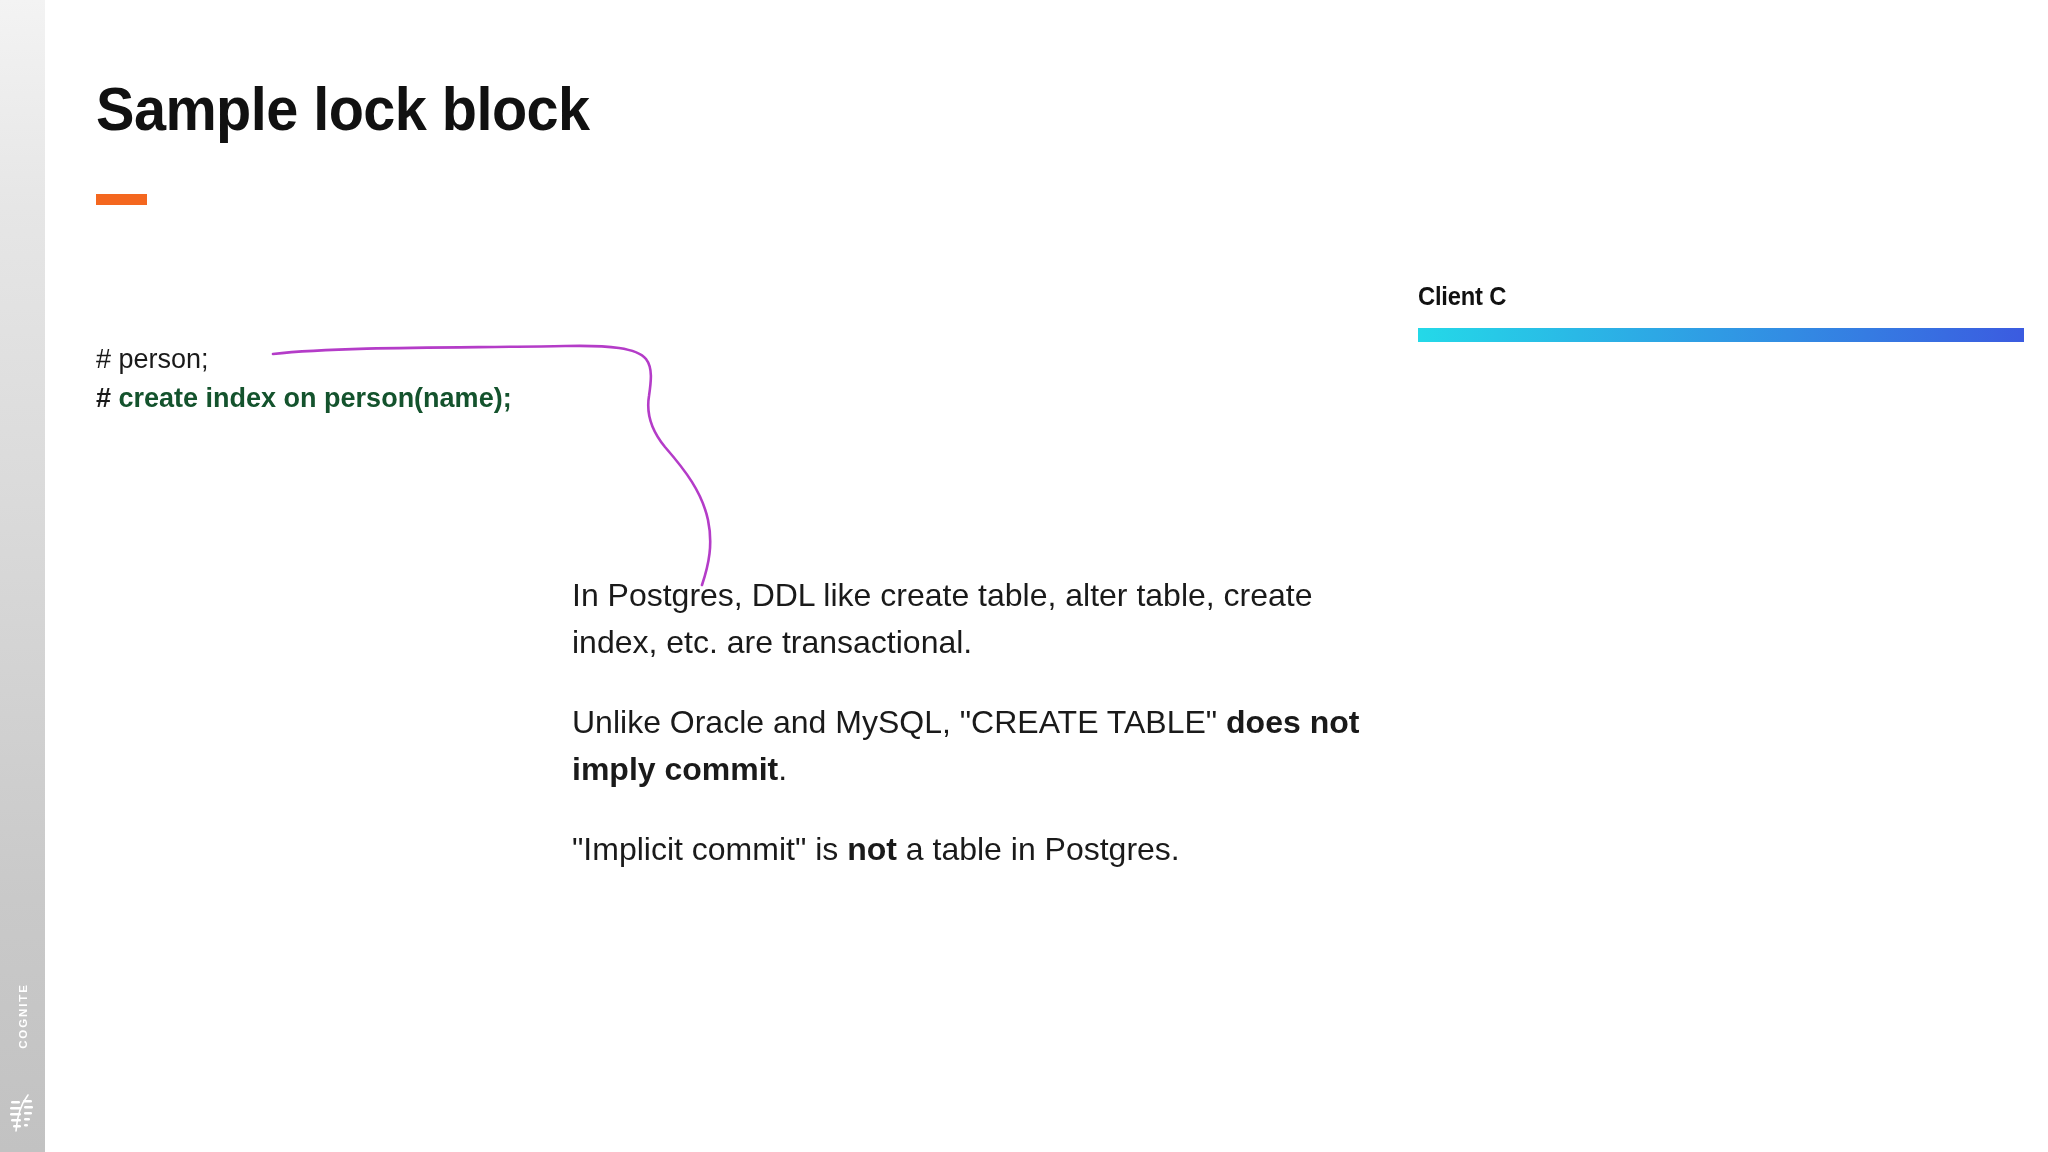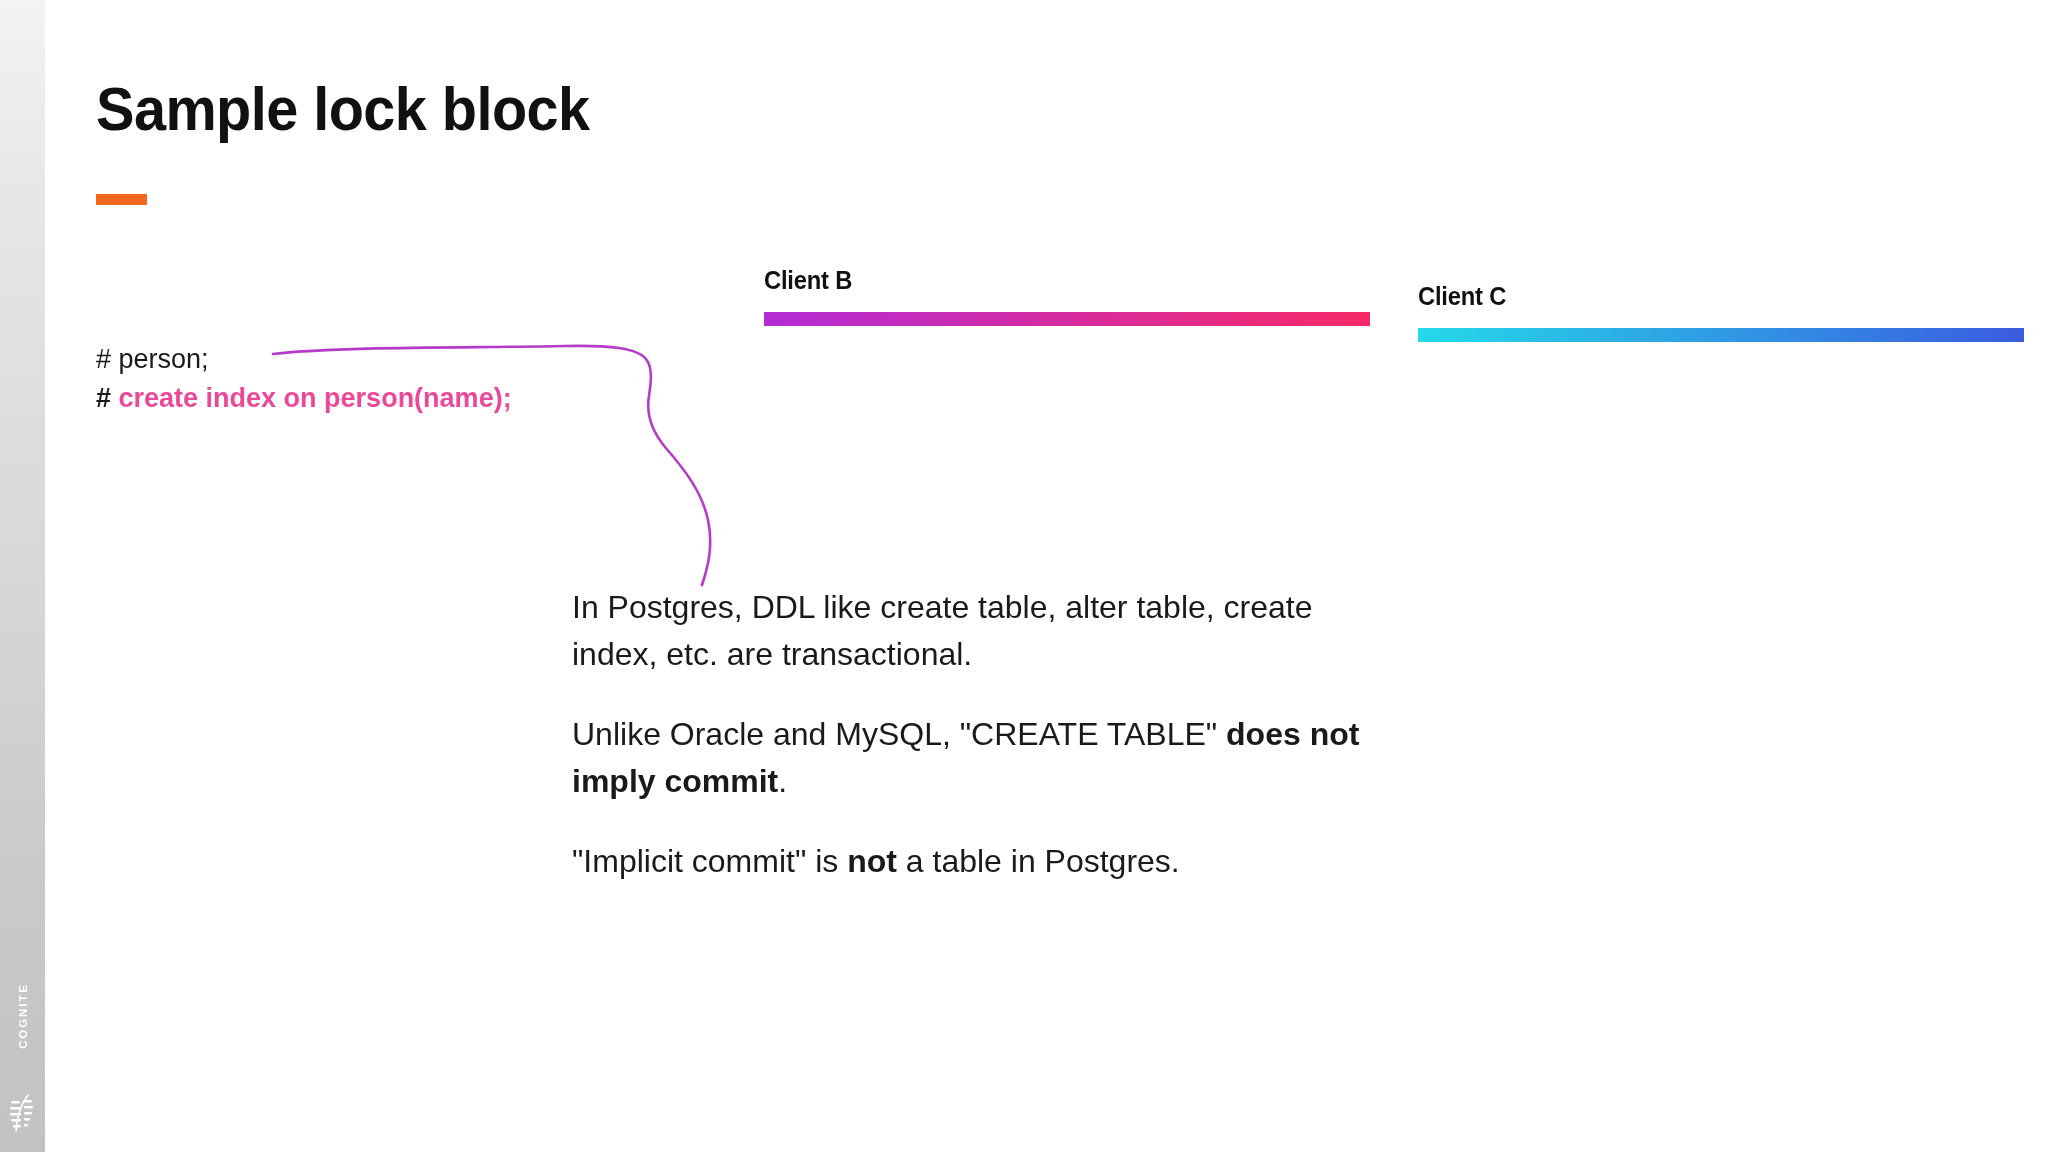--- a/index.html
+++ b/index.html
@@ -110,21 +110,21 @@
     width: 620px;
     font-size: 27px;
     line-height: 39px;
     color: #1a1a1a;
     font-family: "Liberation Sans", sans-serif;
     white-space: nowrap;
   }
   .console-line { display: block; }
   .console-prompt { color: #1a1a1a; }
   .console-line.highlight { font-weight: bold; }
-  .console-line.highlight .console-sql { color: #ec4899; }
+  .console-line.highlight .console-sql { color: #14532d; }
 
   
   #annotation-curve {
     position: absolute;
     left: 0;
     top: 0;
     width: 2003px;
     height: 1152px;
     pointer-events: none;
   }
@@ -132,21 +132,21 @@
   #callout-text {
     position: absolute;
     left: 527px;
     top: 572px;
     width: 830px;
     font-size: 32px;
     line-height: 47px;
     color: #1a1a1a;
     font-family: "Liberation Sans", sans-serif;
   }
-  #callout-text p { margin: 12px 0 33px 0; }
+  #callout-text p { margin: 0 0 33px 0; }
   #callout-text p:last-child { margin-bottom: 0; }
   #callout-text b { font-weight: bold; }
 </style>
 </head>
 <body>
 
 <div id="brand-rail">
   <div id="brand-rail-wordmark">COGNITE</div>
   <svg id="brand-rail-logo" viewBox="0 0 32 42" xmlns="http://www.w3.org/2000/svg">
     <g fill="#ffffff">
@@ -164,24 +164,20 @@
     <path d="M21 3 C14 12, 10 24, 9 39" stroke="#ffffff" stroke-width="1.6" fill="none" stroke-linecap="round"></path>
   </svg>
 </div>
 
 <div id="slide">
 
   <div id="page-title">Sample lock block</div>
   <div id="title-accent-bar" style="background: rgb(244, 103, 31);"></div>
 
 
-  <div class="client-col" id="client-col-b">
-    <div class="client-label">Client B</div>
-    <div class="client-bar" style="background: linear-gradient(to right, rgb(179, 44, 214) 0%, rgb(247, 42, 103) 100%);"></div>
-  </div>
 
   <div class="client-col" id="client-col-c">
     <div class="client-label">Client C</div>
     <div class="client-bar" style="background: linear-gradient(to right, rgb(36, 217, 232) 0%, rgb(59, 91, 224) 100%);"></div>
   </div>
 
   <div id="console-a">
       <span class="console-line"><span class="console-prompt"># </span><span class="console-sql">person;</span></span>
       <span class="console-line highlight"><span class="console-prompt"># </span><span class="console-sql">create index on person(name);</span></span>
     </div>

